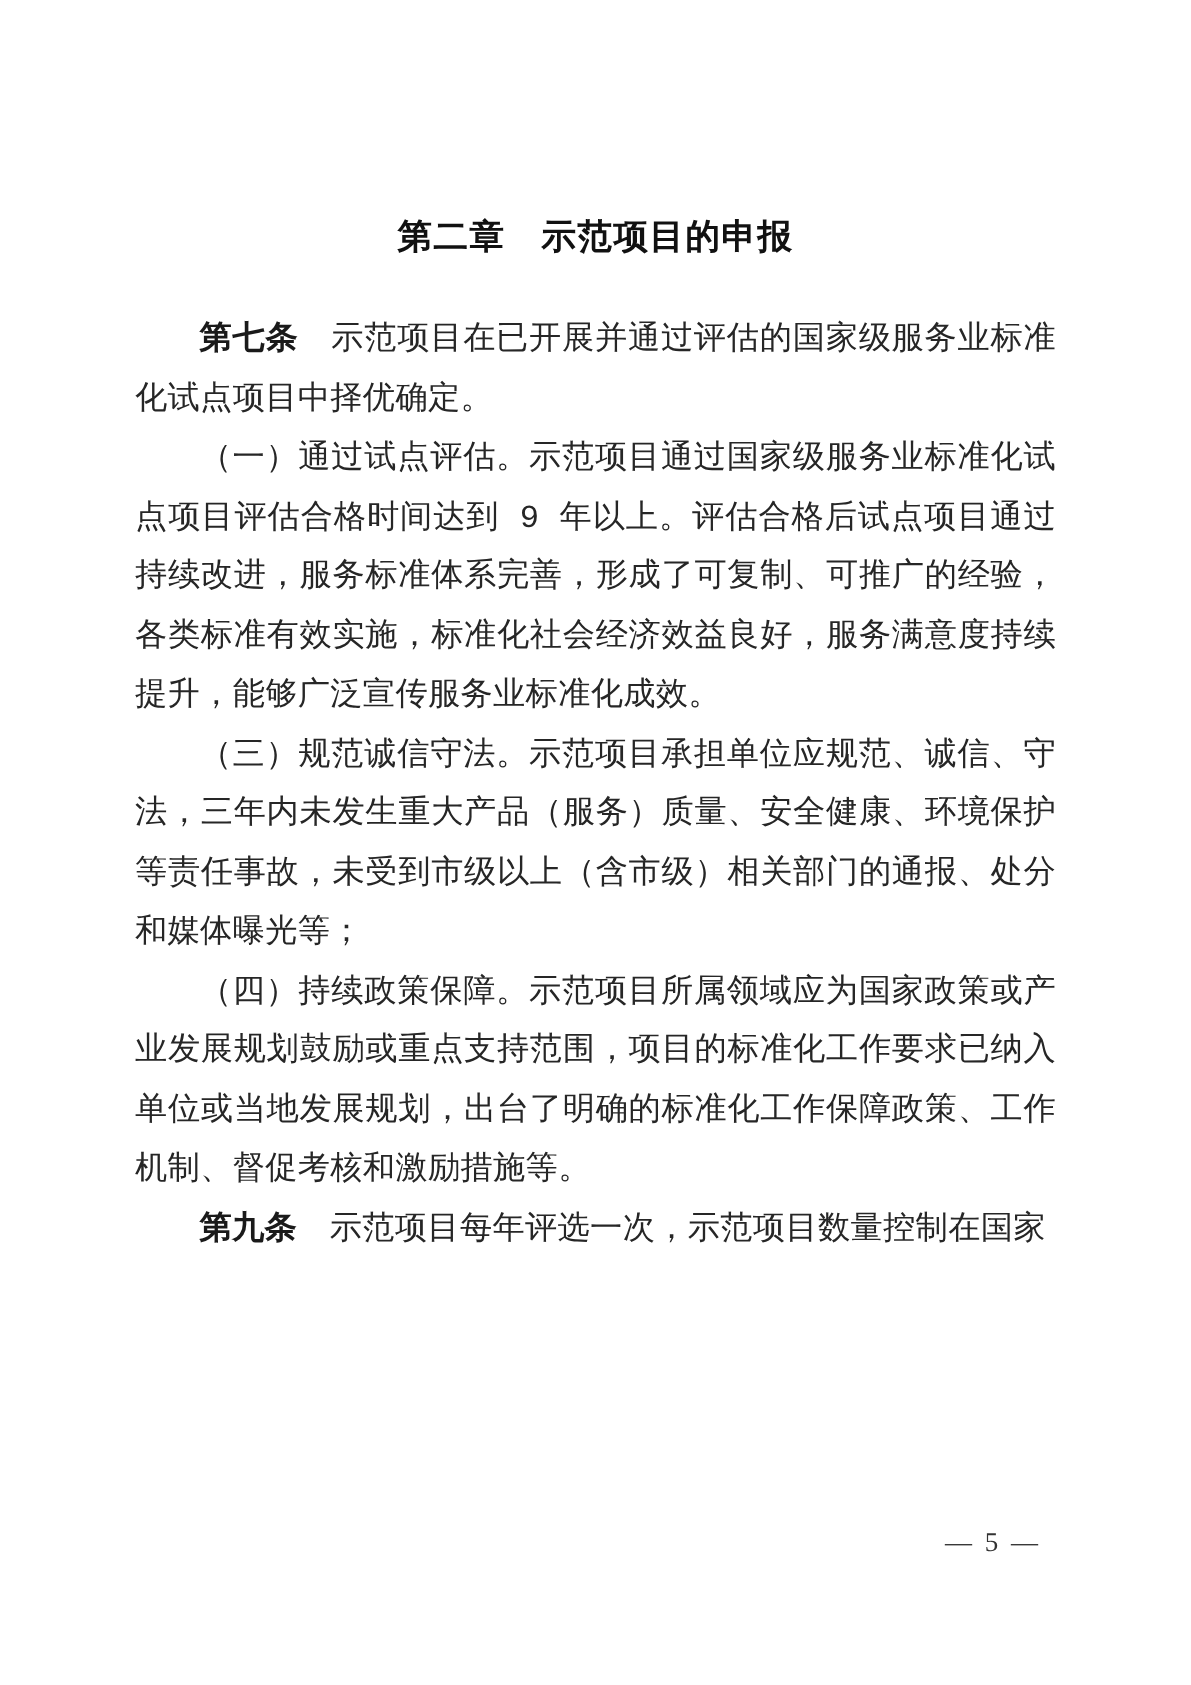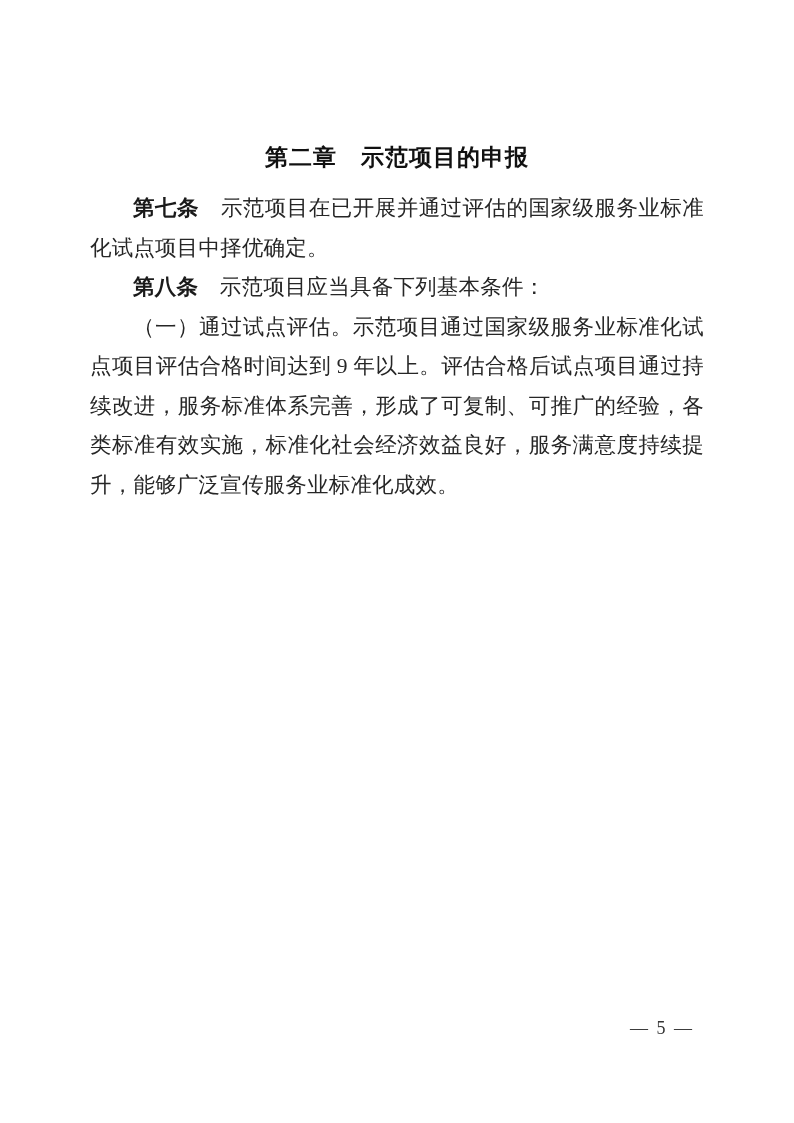--- a/index.html
+++ b/index.html
@@ -27,23 +27,24 @@
     margin: 0;
     text-align: center;
     font-family: "Liberation Sans", sans-serif;
     font-size: 23px;
     font-weight: 700;
     color: #111111;
     letter-spacing: 1px;
   }
   .content {
     position: absolute;
-    top: 189px;
+    top: 208px;
     left: 90px;
     width: 614px;
+    font-family: Liberation Mono, monospace;
   }
   .para {
     margin: 0;
     text-indent: 2em;
     text-align: justify;
     font-size: 21.5px;
     line-height: 39.5px;
     color: #262626;
     letter-spacing: 0.2px;
   }
@@ -62,18 +63,20 @@
   }
 </style>
 </head>
 <body>
 
 <div class="page">
   <h1 class="chapter-title">第二章　示范项目的申报</h1>
 
   <div class="content" id="paragraphs">
       <p class="para"><b>第七条</b>　示范项目在已开展并通过评估的国家级服务业标准化试点项目中择优确定。</p>
-      <p class="para"><b>第八条</b>　示范项目应当具备下列基本条件：</p>
       <p class="para">（一）通过试点评估。示范项目通过国家级服务业标准化试点项目评估合格时间达到 9 年以上。评估合格后试点项目通过持续改进，服务标准体系完善，形成了可复制、可推广的经验，各类标准有效实施，标准化社会经济效益良好，服务满意度持续提升，能够广泛宣传服务业标准化成效。</p>
+      <p class="para">（三）规范诚信守法。示范项目承担单位应规范、诚信、守法，三年内未发生重大产品（服务）质量、安全健康、环境保护等责任事故，未受到市级以上（含市级）相关部门的通报、处分和媒体曝光等；</p>
+      <p class="para">（四）持续政策保障。示范项目所属领域应为国家政策或产业发展规划鼓励或重点支持范围，项目的标准化工作要求已纳入单位或当地发展规划，出台了明确的标准化工作保障政策、工作机制、督促考核和激励措施等。</p>
+      <p class="para"><b>第九条</b>　示范项目每年评选一次，示范项目数量控制在国家</p>
     </div>
 
   <div class="page-footer">— 5 —</div>
 </div>
 
 </body></html>

